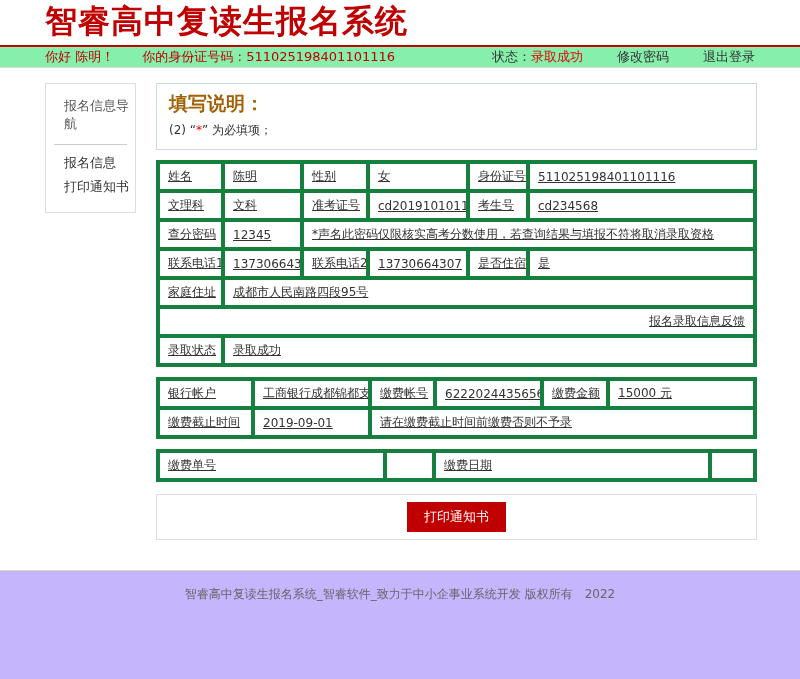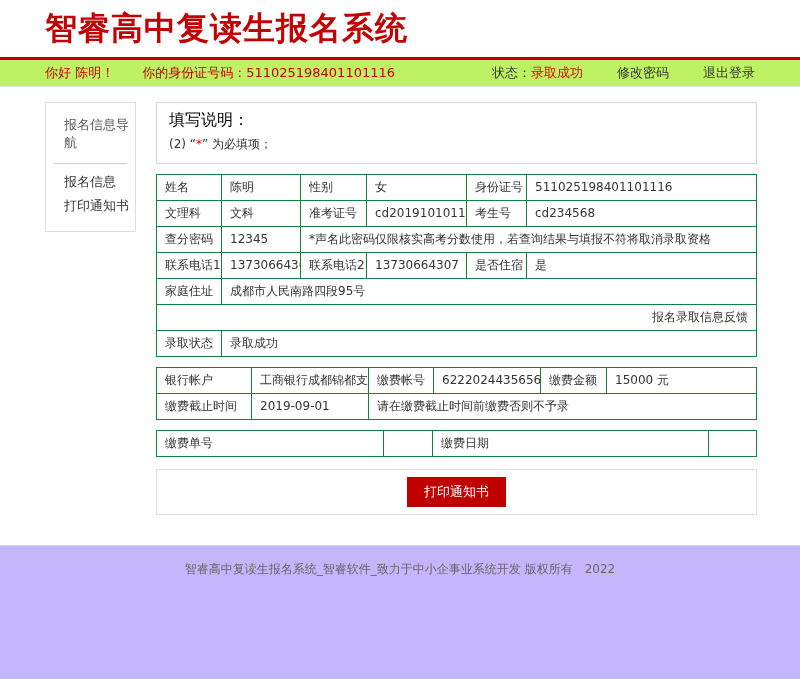--- a/index.html
+++ b/index.html
@@ -12,21 +12,21 @@
     overflow:hidden;
   }
 
   
   .brand { height:62px; display:flex; align-items:center; padding:0 45px; }
   .brand h1 { margin:0; font-size:32px; color:#c00000; font-weight:bold; letter-spacing:1px; }
   .red-line { height:3px; background:#c00000; }
 
   
   .userbar {
-    height:29px; background:#bef264; border-bottom:1px solid #dddddd;
+    height:29px; background:#86efac; border-bottom:1px solid #dddddd;
     display:flex; align-items:center; justify-content:space-between;
     padding:0 45px; font-size:13px;
   }
   .userbar-left { color:#c00000; display:flex; }
   .userbar-left .greeting { margin-right:28px; }
   .userbar-right { color:#333333; display:flex; align-items:center; }
   .userbar-right .status-value { color:#e60000; }
   .userbar-right a { color:#333333; text-decoration:none; margin-left:34px; cursor:pointer;text-align:right; }
 
   
@@ -36,28 +36,28 @@
     width:91px; border:1px solid #dddddd; margin-right:20px;
     padding:13px 0 16px 18px; font-size:13px; color:#444444;
   }
   .sidebar-title { color:#555555; margin-bottom:11px; }
   .sidebar-divider { border:0; border-top:1px solid #cccccc; margin:0 8px 9px -10px; }
   .sidebar a { display:block; color:#333333; text-decoration:none; margin-top:6px; cursor:pointer; }
 
   .main { flex:1; }
 
   .instructions { border:1px solid #ccd9e8; padding:7px 12px 9px; font-size:12px; color:#333333; }
-  .instructions-title { color:#000000; font-weight:normal; font-size:16px; margin-bottom:4px; }
+  .instructions-title { color:#a16207; font-weight:bold; font-size:19px; margin-bottom:4px; }
   .instructions-line { line-height:19px; }
   .star { color:#ff0000; }
 
   table { width:100%; border-collapse:collapse; margin-top:10px; table-layout:fixed; }
   td {
-    border:1px solid #15803d; font-size:12px; color:#333333;
-    padding:4px 8px; height:23px; white-space:nowrap; overflow:hidden;
+    border:4px solid #15803d; font-size:12px; color:#333333;
+    padding:4px 8px; height:23px; white-space:nowrap; overflow:hidden;text-decoration:underline;
   }
   .center-cell { text-align:right; }
 
   .button-box { border:1px solid #dddddd; margin-top:12px; text-align:center; padding:7px 0; }
   .print-btn {
     background:#c00000; color:#ffffff; border:none;
     font-size:13px; padding:6px 17px; font-family:inherit; cursor:pointer;
   }
 
   

